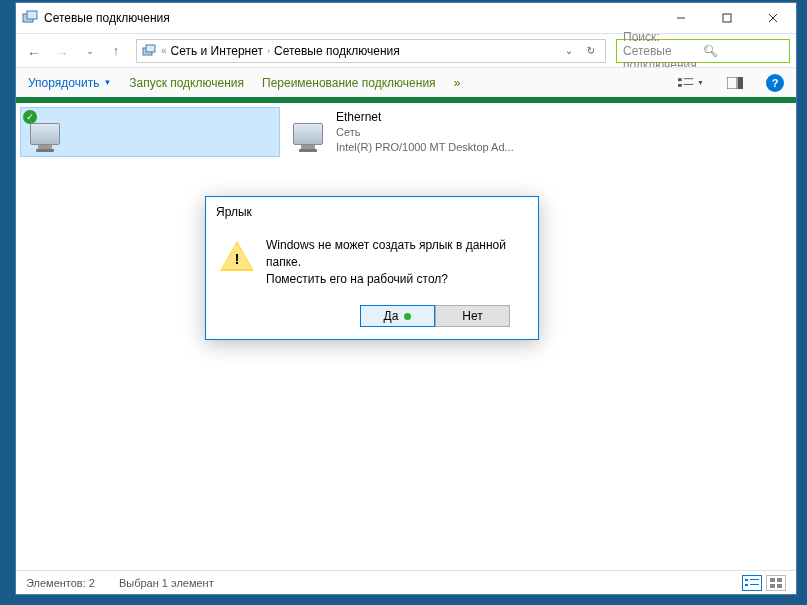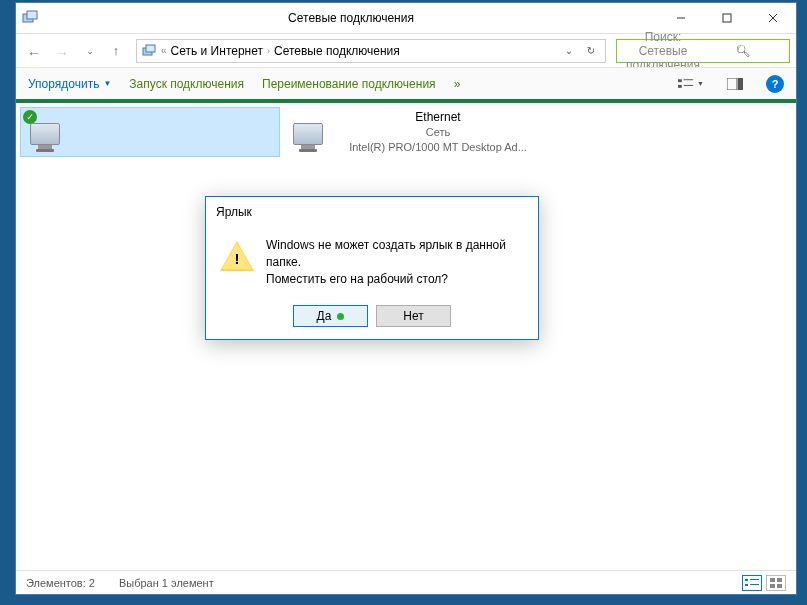--- a/index.html
+++ b/index.html
@@ -1,18 +1,18 @@
 <!DOCTYPE html>
 <html><head>
 <meta charset="utf-8">
 <style>
 * { box-sizing: border-box; margin: 0; padding: 0; font-family: "Segoe UI", Tahoma, sans-serif; }
 body { background: #1a5a8a; width: 807px; height: 605px; position: relative; overflow: hidden; }
 
-.window { position: absolute; left: 15px; top: 2px; right: 10px; bottom: 10px; background: #fff; border: 1px solid #4a7ba8; display: flex; flex-direction: column; text-align: center; }
+.window { position: absolute; left: 15px; top: 2px; right: 10px; bottom: 10px; background: #fff; border: 1px solid #4a7ba8; display: flex; flex-direction: column; }
 
 .titlebar { height: 30px; display: flex; align-items: center; padding-left: 6px; background: #fff; }
 .titlebar-icon { width: 16px; height: 16px; margin-right: 6px; display: flex; align-items: center; justify-content: center; }
 .titlebar-text { font-size: 12px; color: #000; flex: 1; }
 .win-controls { display: flex; height: 100%; }
 .win-btn { width: 46px; height: 100%; display: flex; align-items: center; justify-content: center; color: #666; font-size: 10px; }
 
 .navbar { height: 34px; display: flex; align-items: center; padding: 0 6px; gap: 4px; border-top: 1px solid #e0e0e0; }
 .nav-arrow { width: 24px; height: 24px; display: flex; align-items: center; justify-content: center; color: #666; font-size: 14px; }
 .nav-arrow.disabled { color: #ccc; }
@@ -20,21 +20,21 @@
 .address { flex: 1; height: 24px; border: 1px solid #ccc; display: flex; align-items: center; padding: 0 4px; gap: 4px; font-size: 12px; margin: 0 6px; }
 .address-icon { width: 16px; height: 16px; display: flex; align-items: center; justify-content: center; }
 .breadcrumb { display: flex; align-items: center; gap: 4px; flex: 1; }
 .breadcrumb-sep { color: #888; font-size: 9px; }
 .address-right { display: flex; gap: 2px; align-items: center; }
 .address-btn { width: 20px; height: 20px; display: flex; align-items: center; justify-content: center; color: #555; font-size: 10px; }
 .searchbox { width: 174px; height: 24px; border: 1px solid #84cc16; display: flex; align-items: center; padding: 0 6px; font-size: 12px; color: #888; }
 .searchbox span { flex: 1; }
 .search-icon { color: #555; font-size: 12px; }
 
-.toolbar { height: 36px; display: flex; align-items: center; padding: 0 12px; gap: 18px; border-top: 1px solid #e5e5e5; border-bottom: 4px solid #15803d; background: #fafafa; }
+.toolbar { height: 36px; display: flex; align-items: center; padding: 0 12px; gap: 18px; border-top: 1px solid #e5e5e5; border-bottom: 6px solid #15803d; background: #fafafa; }
 .tool-item { color: #0066cc; font-size: 12px; display: flex; align-items: center; gap: 4px; }
 .tool-item.muted { color: #4d7c0f; }
 .tool-spacer { flex: 1; }
 .tool-icon-btn { width: 26px; height: 22px; display: flex; align-items: center; justify-content: center; color: #555; font-size: 12px; }
 .help-icon { width: 18px; height: 18px; border-radius: 50%; background: #0078d7; color: #fff; display: flex; align-items: center; justify-content: center; font-size: 11px; font-weight: bold; }
 
 .content { flex: 1; padding: 4px; display: flex; gap: 4px; align-items: flex-start; position: relative; }
 .conn-item { width: 260px; height: 50px; display: flex; align-items: center; padding: 2px 4px; gap: 8px; }
 .conn-item.selected { background: #cce8ff; border: 1px solid #99d1ff; }
 .conn-icon { width: 40px; height: 40px; position: relative; display: flex; align-items: flex-end; justify-content: center; }
@@ -54,21 +54,21 @@
 .sb-icon.active { border-color: #0078d7; color: #0078d7; }
 
 .dialog { position: absolute; left: 205px; top: 196px; width: 334px; background: #fff; border: 1px solid #0078d7; box-shadow: 0 4px 20px rgba(0,0,0,.25); }
 .dialog-title { height: 30px; display: flex; align-items: center; padding: 0 10px; font-size: 12px; }
 .dialog-body { padding: 10px 14px 14px; display: flex; gap: 12px; align-items: flex-start; }
 .warn-icon { width: 34px; height: 30px; position: relative; flex-shrink: 0; margin-top: 4px; }
 .warn-tri { width: 0; height: 0; border-left: 17px solid transparent; border-right: 17px solid transparent; border-bottom: 30px solid #ffd54a; position: relative; }
 .warn-tri::before { content:""; position:absolute; left:-15px; top:2px; width:0; height:0; border-left:15px solid transparent; border-right:15px solid transparent; border-bottom:26px solid #ffe680; }
 .warn-bang { position: absolute; left: 50%; top: 9px; transform: translateX(-50%); font-weight: bold; font-size: 15px; color: #000; }
 .dialog-text { font-size: 12px; line-height: 1.4; }
-.dialog-buttons { display: flex; justify-content: center; gap: 8px; padding: 4px 12px 12px; }
+.dialog-buttons { display: flex; justify-content: flex-end; padding: 4px 28px 12px; }
 .dlg-btn { min-width: 75px; height: 22px; border: 1px solid #adadad; background: #e1e1e1; font-size: 12px; display: flex; align-items: center; justify-content: center; gap: 6px; }
 .dlg-btn.primary { border: 1px solid #0078d7; background: #e5f1fb; }
 .cursor-dot { width: 7px; height: 7px; background: #2bb02b; border-radius: 50%; }
 </style>
 </head>
 <body>
 
 <div class="window">
 
   <div class="titlebar">

